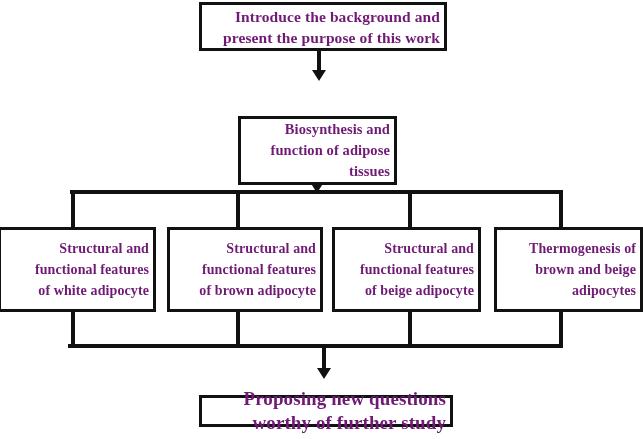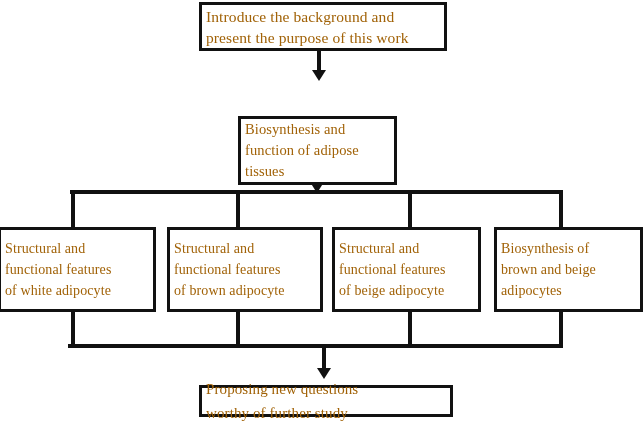--- a/index.html
+++ b/index.html
@@ -16,23 +16,23 @@
     overflow: hidden;
   }
   .node {
     position: absolute;
     box-sizing: border-box;
     border: 3px solid #111111;
     background: #ffffff;
     display: flex;
     align-items: center;
     justify-content: center;
-    text-align: left;
-    font-weight: normal;
-    color: #a16207;
+    text-align: right;
+    font-weight: bold;
+    color: #701a75;
     letter-spacing: 0.1px;
     z-index: 3;
   }
   .node .node-text {
     display: block;
     width: 100%;
     padding: 0 4px;
     box-sizing: border-box;
     white-space: pre-line;
   }
@@ -62,24 +62,24 @@
     font-size: 14px;
     line-height: 21px;
   }
   #node-white  { left: -2px;  width: 158px; }
   #node-brown  { left: 167px; width: 156px; }
   #node-beige  { left: 332px; width: 149px; }
   #node-thermo { left: 494px; width: 149px; }
   
   #node-questions {
     left: 199px;
-    top: 385px;
+    top: 395px;
     width: 254px;
     height: 32px;
-    font-size: 15px;
+    font-size: 19px;
     line-height: 24px;
   }
 
   
   .conn {
     position: absolute;
     background: #111111;
     z-index: 1;
   }
   .vline { width: 4px; }
@@ -159,21 +159,21 @@
     <span class="node-text">Structural and
 functional features
 of brown adipocyte</span>
   </div>
   <div class="node node-branch" id="node-beige">
     <span class="node-text">Structural and
 functional features
 of beige adipocyte</span>
   </div>
   <div class="node node-branch" id="node-thermo">
-    <span class="node-text">Biosynthesis of
+    <span class="node-text">Thermogenesis of
 brown and beige
 adipocytes</span>
   </div>
 
   <div class="conn vline" id="rise-white"></div>
   <div class="conn vline" id="rise-brown"></div>
   <div class="conn vline" id="rise-beige"></div>
   <div class="conn vline" id="rise-thermo"></div>
   <div class="conn hline" id="conn-merge-bar"></div>
 

